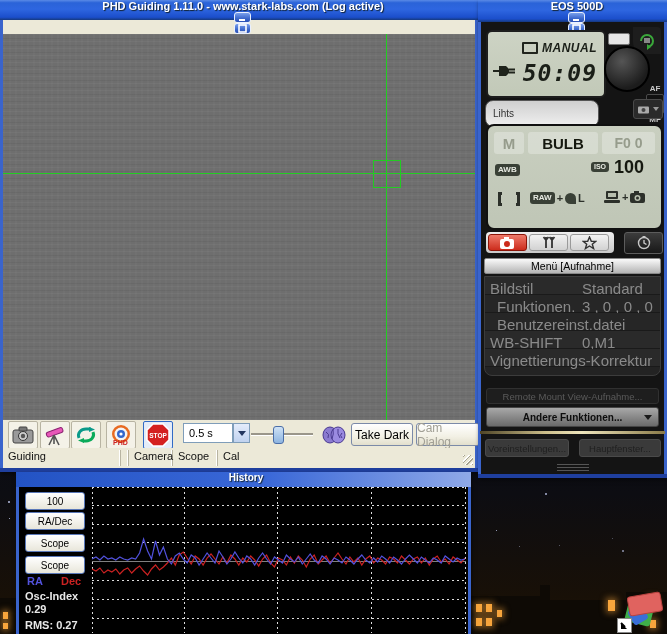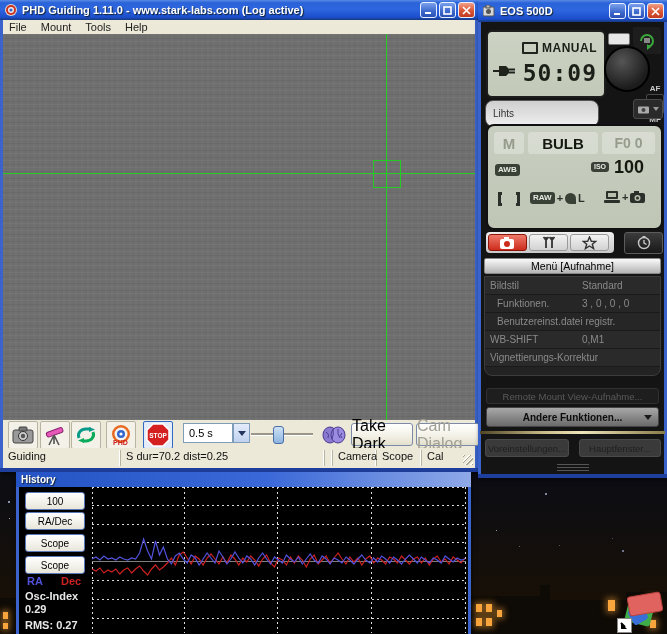--- a/index.html
+++ b/index.html
@@ -12,21 +12,21 @@
   .bld{position:absolute;background:#0e0a05;}
   .lit{position:absolute;background:#f7a53c;box-shadow:0 0 6px 2px rgba(247,165,60,.5);}
   #shortcut{position:absolute;left:616px;top:591px;width:50px;height:42px;}
   .card{position:absolute;border-radius:3px;}
   .sc-arrow{position:absolute;left:1px;top:27px;width:13px;height:13px;background:#fff;border:1px solid #888;}
 
   
   .xpwin{position:absolute;box-shadow:1px 2px 4px rgba(0,0,0,.5);}
   .tbar{position:absolute;left:0;right:0;top:0;display:flex;align-items:center;
     background:linear-gradient(180deg,#5a8ae6 0%,#2a63d8 14%,#2e66e0 46%,#1b4ecb 86%,#16397e 100%);
-    color:#fff;font-weight:bold;font-size:11px;text-shadow:1px 1px 1px #123;}
+    color:#fff;font-weight:bold;font-size:11px;text-shadow:1px 1px 1px #123;flex-direction:column;}
   .tbtn{width:15px;height:14px;border:1px solid #e8f0ff;border-radius:3px;margin-left:2px;
     background:linear-gradient(180deg,#7aa0ec,#3c68cc 60%,#2a50b4);display:flex;align-items:center;justify-content:center;}
   .tbtn.close{background:linear-gradient(180deg,#f0a088,#dd5b3d 50%,#c03a20);}
   .winborder{position:absolute;background:#3a64cc;}
 
   
   #phd{left:0;top:0;width:478px;height:472px;background:#ece9d8;}
   #phd .tbar{height:20px;padding-left:4px;}
   #phd-menubar{position:absolute;left:3px;top:20px;width:472px;height:14px;background:#ece9d8;
     font-size:11px;color:#222;display:flex;gap:14px;align-items:center;padding-left:6px;box-sizing:border-box;}
@@ -43,36 +43,36 @@
   #expo{position:absolute;left:180px;top:3px;width:50px;height:20px;background:#fff;border:1px solid #7f9db9;
     font-size:11px;color:#000;display:flex;align-items:center;padding-left:5px;box-sizing:border-box;}
   #expo-arrow{position:absolute;left:230px;top:3px;width:17px;height:20px;border:1px solid #7f9db9;box-sizing:border-box;
     background:linear-gradient(180deg,#e4ecfb,#c0d2ef);display:flex;align-items:center;justify-content:center;}
   .dn-tri{width:0;height:0;border-left:4px solid transparent;border-right:4px solid transparent;border-top:5px solid #23365e;}
   #slider{position:absolute;left:248px;top:4px;width:62px;height:20px;}
   #slider .track{position:absolute;left:0;right:0;top:9px;height:2px;background:#9a968a;border-bottom:1px solid #fff;}
   #slider .thumb{position:absolute;left:22px;top:2px;width:9px;height:16px;border-radius:3px;
     background:linear-gradient(180deg,#cfe2f5,#8db4e0);border:1px solid #4a6ea8;}
   .xpbtn{position:absolute;top:3px;height:21px;border:1px solid #7b8aa8;border-radius:3px;
-    background:linear-gradient(180deg,#ffffff,#f2f0e4 60%,#e2dfcd);font-size:16px;color:#000;
+    background:linear-gradient(180deg,#ffffff,#f2f0e4 60%,#e2dfcd);font-size:12px;color:#000;
     display:flex;align-items:center;justify-content:center;}
   .xpbtn.dis{color:#a2a095;}
   #phd-status{position:absolute;left:3px;top:448px;width:472px;height:20px;background:#ece9d8;display:flex;
     font-size:11px;color:#111;align-items:center;}
   .scell{height:16px;border-right:1px solid #b8b4a2;box-shadow:inset -1px 0 0 #fff;
     display:flex;align-items:flex-start;padding-left:5px;box-sizing:border-box;}
   .grip{position:absolute;right:2px;bottom:3px;width:10px;height:10px;
     background:repeating-linear-gradient(135deg,#fff 0 1px,#a8a490 1px 2px,transparent 2px 4px);}
 
   
   #eos{left:478px;top:0;width:189px;height:478px;background:#141414;}
   #eos .tbar{height:22px;padding-left:5px;}
   .eosb{position:absolute;}
   #lcd{left:8px;top:30px;width:116px;height:64px;background:linear-gradient(180deg,#cdd3c4,#c2c9b8);
-    border:2px solid #1d1d1d;border-radius:6px;color:#1b1f18;}
+    border:2px solid #1d1d1d;border-radius:6px;color:#1b1f18;font-style:italic;}
   #lcd .mode{position:absolute;right:7px;top:9px;font-size:12px;font-weight:bold;letter-spacing:.5px;}
   #lcd .timer{position:absolute;right:7px;top:28px;font-size:23px;font-weight:bold;font-family:"DejaVu Sans Mono",monospace;letter-spacing:1px;}
   .batt{position:absolute;left:34px;top:10px;width:12px;height:8px;border:2px solid #20241c;border-radius:1px;}
   #indicator{left:130px;top:33px;width:20px;height:10px;background:#e6e6e6;border:1px solid #777;border-radius:2px;}
   #rotcam{left:155px;top:27px;width:28px;height:27px;background:#1d1d1d;border-radius:0 4px 0 12px;
     display:flex;align-items:center;justify-content:center;}
   #shutter{left:126px;top:46px;width:46px;height:46px;border-radius:50%;
     background:radial-gradient(circle at 38% 32%,#555,#1c1c1c 70%);border:2px solid #000;box-sizing:border-box;}
   #afmf{left:167px;top:84px;width:20px;height:44px;color:#c8c8c8;font-size:8px;font-weight:bold;text-align:center;}
   #afmf .sw{width:16px;height:18px;margin:1px auto;background:#111;border:1px solid #4a4a4a;border-radius:2px;position:relative;}
@@ -94,21 +94,21 @@
   #tabbar{left:8px;top:232px;width:128px;height:21px;background:linear-gradient(180deg,#efefef,#c9c9c9);border-radius:4px;}
   .tab{position:absolute;top:2px;width:39px;height:17px;border-radius:3px;display:flex;align-items:center;justify-content:center;
     background:linear-gradient(180deg,#f2f2f2,#d2d2d2);border:1px solid #9a9a9a;box-sizing:border-box;}
   .tab.active{background:linear-gradient(180deg,#ef7a6a,#cc2c1c);border-color:#8c1408;}
   #timerbtn{left:146px;top:232px;width:37px;height:20px;background:linear-gradient(180deg,#3c3c3c,#181818);
     border:1px solid #5c5c5c;border-radius:3px;display:flex;align-items:center;justify-content:center;}
   #menuhdr{left:6px;top:258px;width:177px;height:16px;background:linear-gradient(180deg,#fafafa,#b4b4b4);
     border:1px solid #888;border-radius:2px;font-size:10.5px;color:#000;display:flex;align-items:center;justify-content:center;box-sizing:border-box;}
   #menupanel{left:6px;top:276px;width:177px;height:100px;background:#232323;border:1px solid #3c3c3c;
     border-radius:0 0 8px 8px;box-sizing:border-box;overflow:hidden;}
-  .mrow{height:17px;border-bottom:1px solid #1a1a1a;position:relative;font-size:10px;color:#8a8a8a;background:#2a2a2a;}
+  .mrow{height:17px;border-bottom:1px solid #1a1a1a;position:relative;font-size:15px;color:#8a8a8a;background:#2a2a2a;}
   .mrow.ind{background:#262626;}
   .mrow .lb{position:absolute;left:5px;top:3px;}
   .mrow.ind .lb{left:12px;}
   .mrow .vl{position:absolute;left:97px;top:3px;}
   .darkbtn{position:absolute;border-radius:3px;display:flex;align-items:center;justify-content:center;box-sizing:border-box;}
   #lvbtn{left:8px;top:388px;width:173px;height:16px;background:#1e1e1e;border:1px solid #303030;font-size:9.5px;color:#5a5a5a;}
   #andere{left:8px;top:407px;width:173px;height:20px;background:linear-gradient(180deg,#a8a8a8,#6a6a6a);
     border:1px solid #444;font-size:10px;font-weight:bold;color:#0d0d0d;}
   #andere .dn-tri{position:absolute;right:6px;top:7px;border-top-color:#1a1a1a;}
   #goldline{position:absolute;left:2px;top:431px;width:185px;height:3px;
@@ -350,26 +350,20 @@
             <rect x="1" y="1" width="7" height="7" fill="none" stroke="#fff" stroke-width="1.6"></rect>
           </svg>
         </span>
       <span class="tbtn close" style="margin-right:3px;">
           <svg width="9" height="9">
             <path d="M1 1 L8 8 M8 1 L1 8" stroke="#fff" stroke-width="1.6"></path>
           </svg>
         </span>
     </div>
 
-    <div id="phd-menubar">
-      <span>File</span>
-      <span>Mount</span>
-      <span>Tools</span>
-      <span>Help</span>
-    </div>
 
     <div id="phd-image">
       <div class="ch-h"></div>
       <div class="ch-v"></div>
       <div class="ch-box"></div>
     </div>
 
     <div id="phd-toolbar">
       <div class="tool" style="left:5px;">
         <svg width="22" height="18" viewBox="0 0 22 18">
@@ -429,23 +423,20 @@
         <span>Take Dark</span>
       </div>
       <div class="xpbtn dis" style="left:413px;width:62px;">
         <span>Cam Dialog</span>
       </div>
     </div>
 
     <div id="phd-status">
       <div class="scell" style="width:118px;">
           <span>Guiding</span>
-        </div>
-      <div class="scell" style="width:204px;">
-          <span>S dur=70.2 dist=0.25</span>
         </div>
       <div class="scell" style="width:8px;"></div>
       <div class="scell" style="width:44px;">
           <span>Camera</span>
         </div>
       <div class="scell" style="width:45px;">
           <span>Scope</span>
         </div>
       <div class="scell" style="width:42px;border-right:none;box-shadow:none;">
           <span>Cal</span>

